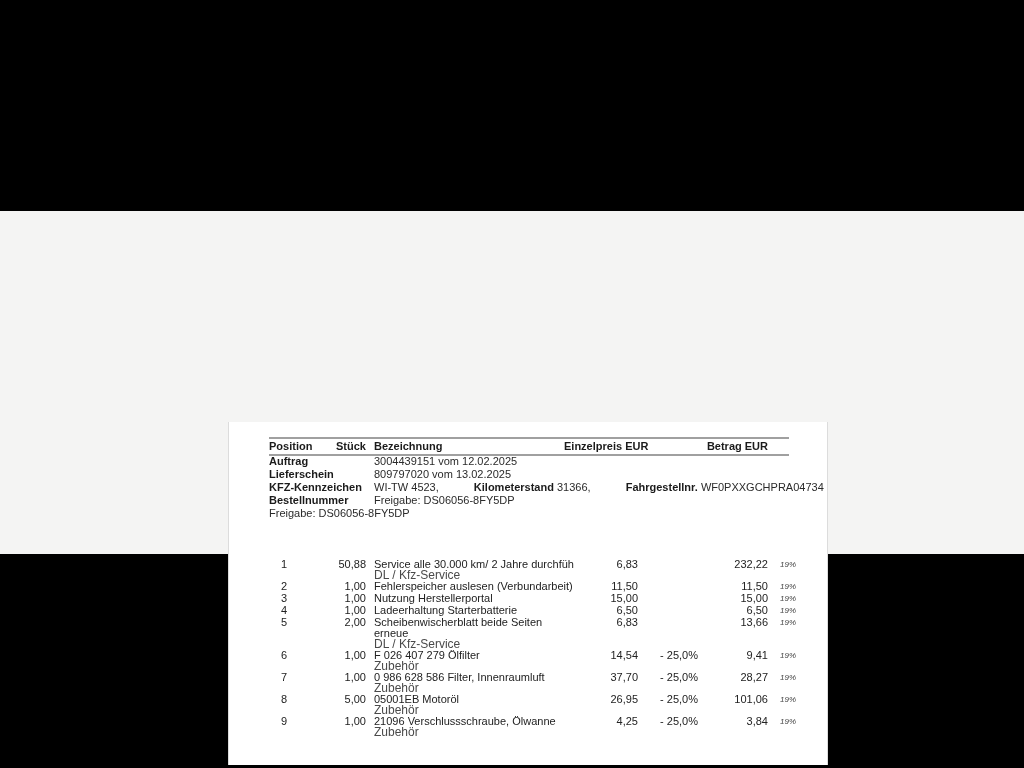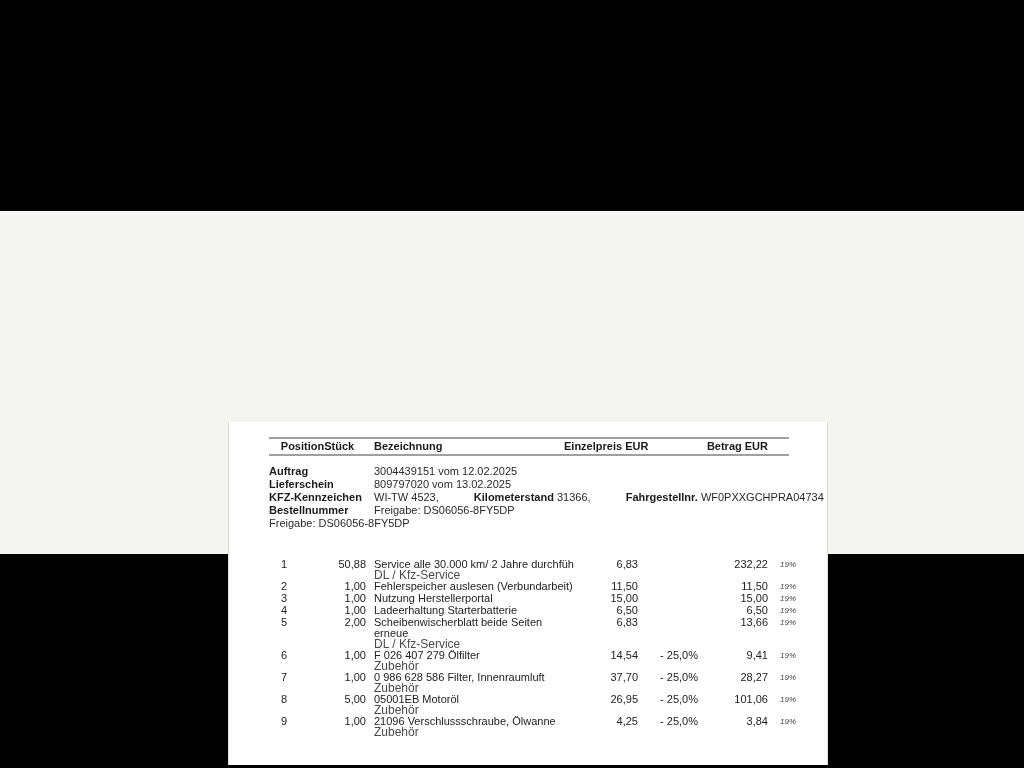--- a/index.html
+++ b/index.html
@@ -33,26 +33,26 @@
   .rule-top { top: 15px; }
   .rule-bottom { top: 32px; }
 
   .thead {
     position: absolute; left: 40px; top: 18px; width: 540px;
     display: grid;
     grid-template-columns: 97px 198px 74px 60px 70px 40px;
     font-weight: bold; color: #1b1b1b;
     white-space: nowrap;
   }
-  .h-posqty { display: flex; justify-content: center; }
+  .h-posqty { display: flex; justify-content: space-between; }
   .h-desc { padding-left: 8px; }
   .h-right { text-align: right; }
 
   .meta {
-    position: absolute; left: 40px; top: 43px; width: 545px;
+    position: absolute; left: 40px; top: 33px; width: 545px;
     line-height: 13px; white-space: nowrap;
   }
   .meta-row { display: flex; }
   .meta-label { width: 105px; font-weight: bold; color: #1b1b1b; flex: none; }
   .meta-value { color: #2a2a2a; }
   .b { font-weight: bold; color: #1b1b1b; margin-left: 32px; }
 
   .items { position: absolute; left: 40px; top: 136px; width: 545px; }
   .row {
     display: grid;

